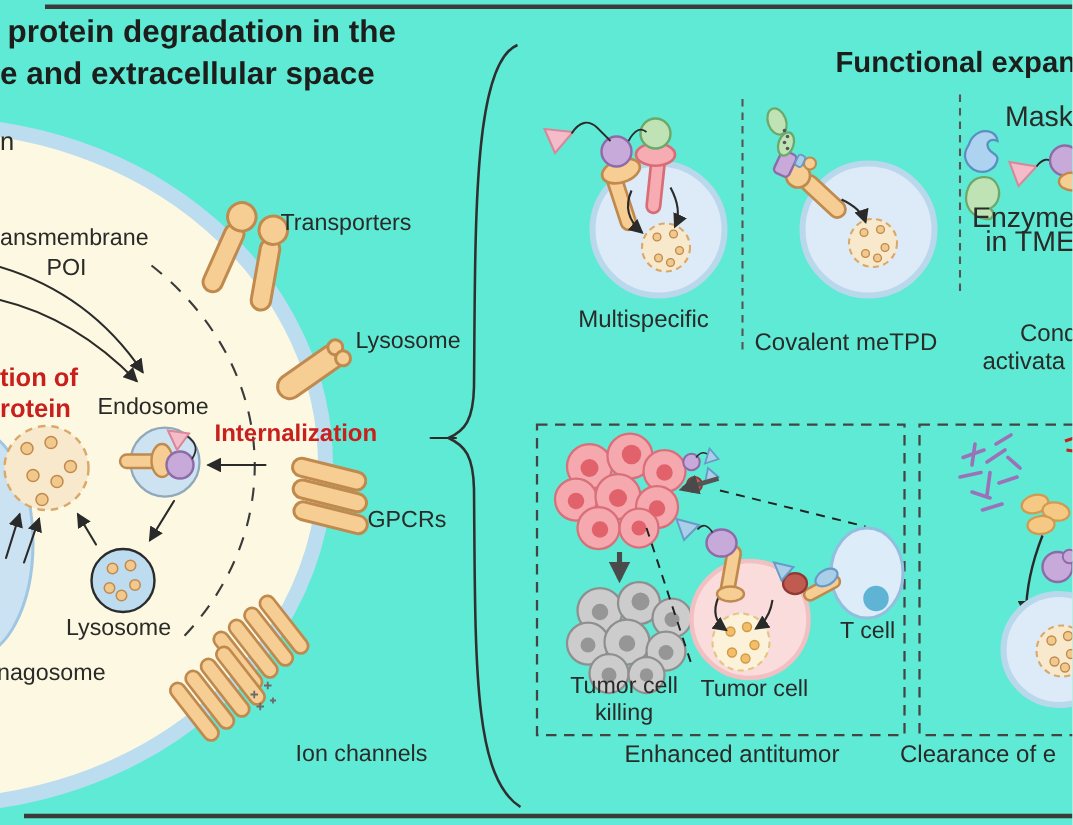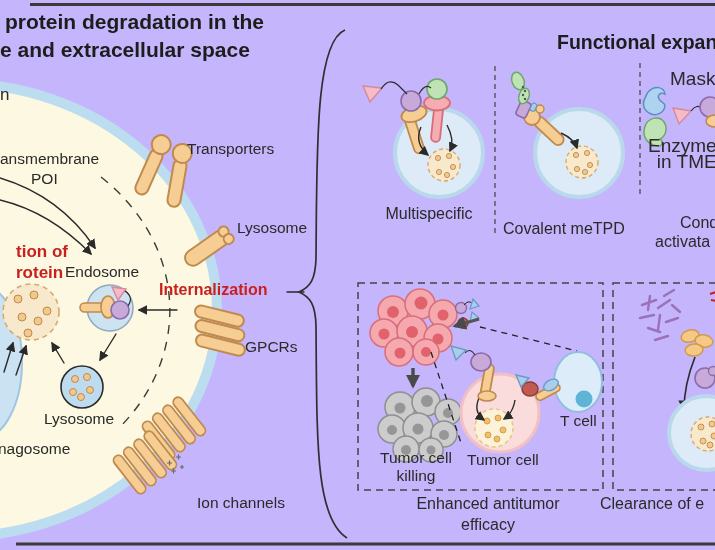--- a/index.html
+++ b/index.html
@@ -1,23 +1,23 @@
 <!DOCTYPE html>
 <html><head>
 <meta charset="utf-8">
 <style>
   html,body{margin:0;padding:0;background:#F3F0E9;}
-  .fig{position:relative;width:715px;height:550px;overflow:hidden;background:#c4b5fd;
+  .fig{position:relative;width:715px;height:550px;overflow:hidden;background:#5eead4;
        font-family:"Liberation Sans","DejaVu Sans",sans-serif;color:#2A2A28;}
   .fig svg{position:absolute;left:0;top:0;}
   .lbl{position:absolute;white-space:nowrap;font-size:15.5px;line-height:18px;}
   .lbl.center{text-align:center;white-space:normal;}
   .title{position:absolute;font-weight:bold;font-size:21px;color:#1D1D1B;white-space:nowrap;}
   .sec{position:absolute;font-weight:bold;font-size:19.5px;color:#1D1D1B;white-space:nowrap;}
-  .red{color:#C8201D;font-weight:bold;padding-left:16px;}
+  .red{color:#C8201D;font-weight:bold;}
   .small{font-size:19px;line-height:15.5px;text-align:right;}
   .cap{font-size:16px;line-height:21px;}
 </style>
 </head>
 <body>
 
 <div class="fig">
 
 <svg width="715" height="550" viewBox="0 0 715 550">
   <defs>
@@ -354,17 +354,16 @@
 </div>
 
 <div class="lbl center" style="left:370px;top:449px;width:92px;">
   <div>Tumor cell</div>
   <div>killing</div>
 </div>
 <div class="lbl" style="left:467px;top:451px;">Tumor cell</div>
 <div class="lbl" style="left:560px;top:412px;">T cell</div>
 <div class="lbl center cap" style="left:388px;top:493px;width:200px;">
   <div>Enhanced antitumor</div>
-  <div>efficacy</div>
 </div>
 <div class="lbl cap" style="left:600px;top:493px;">Clearance of e</div>
 
 </div>
 
 </body></html>

